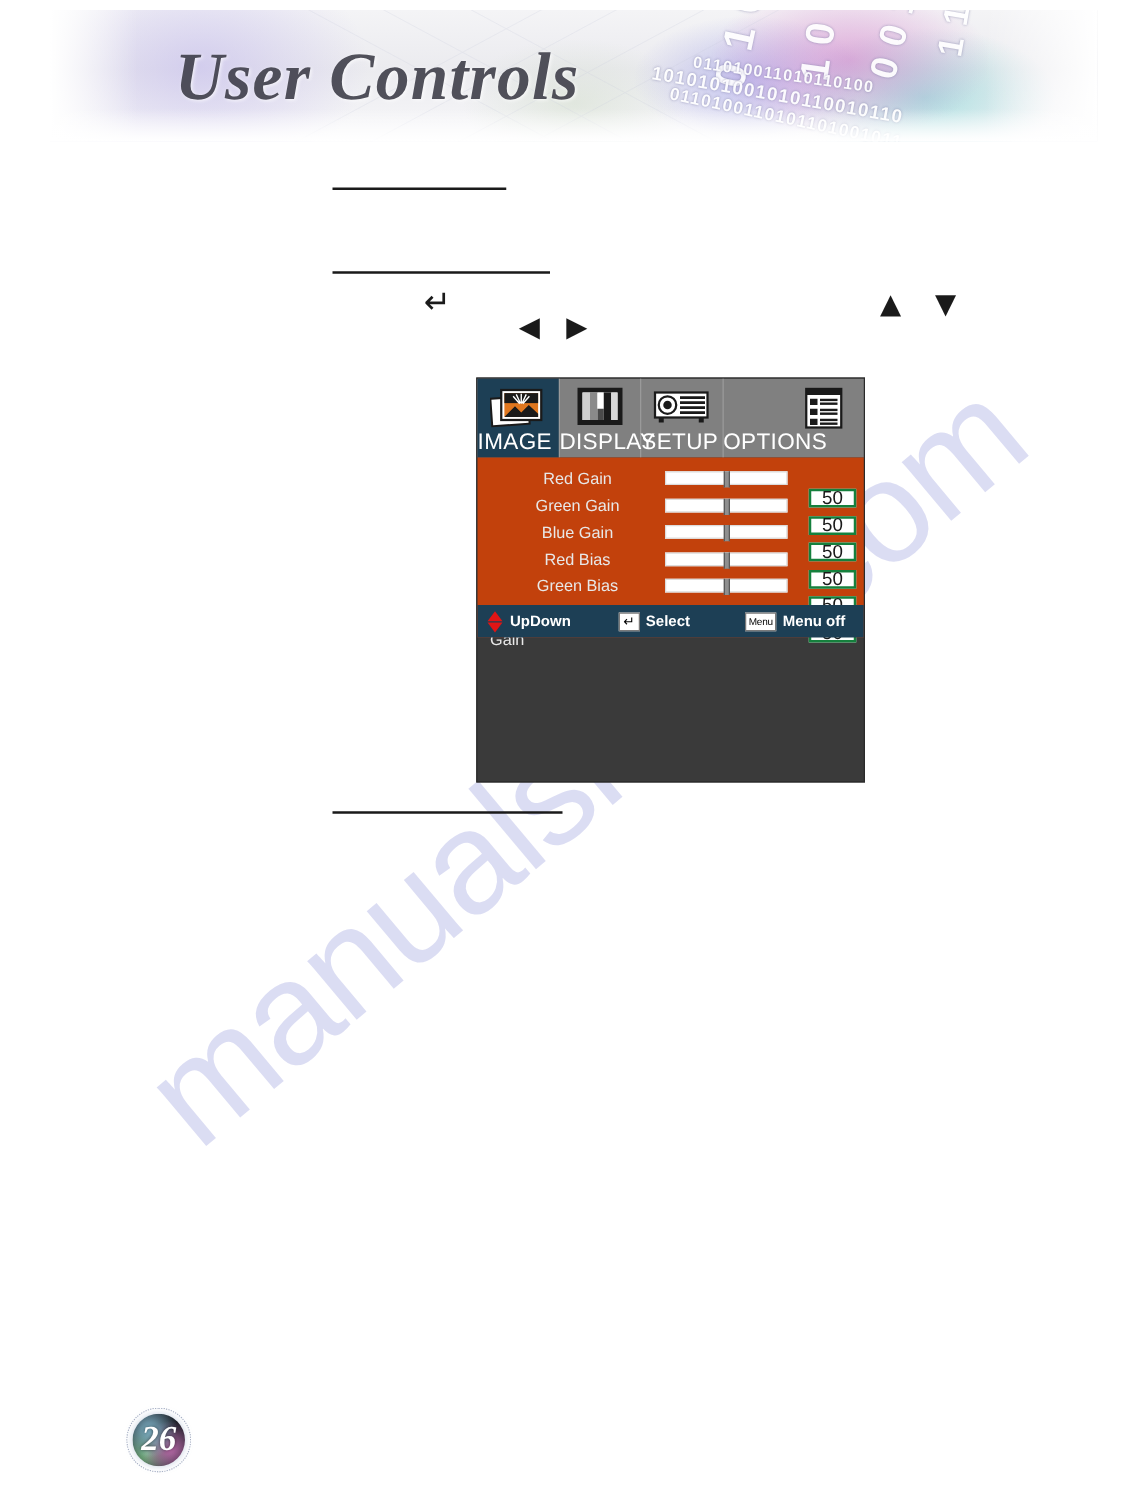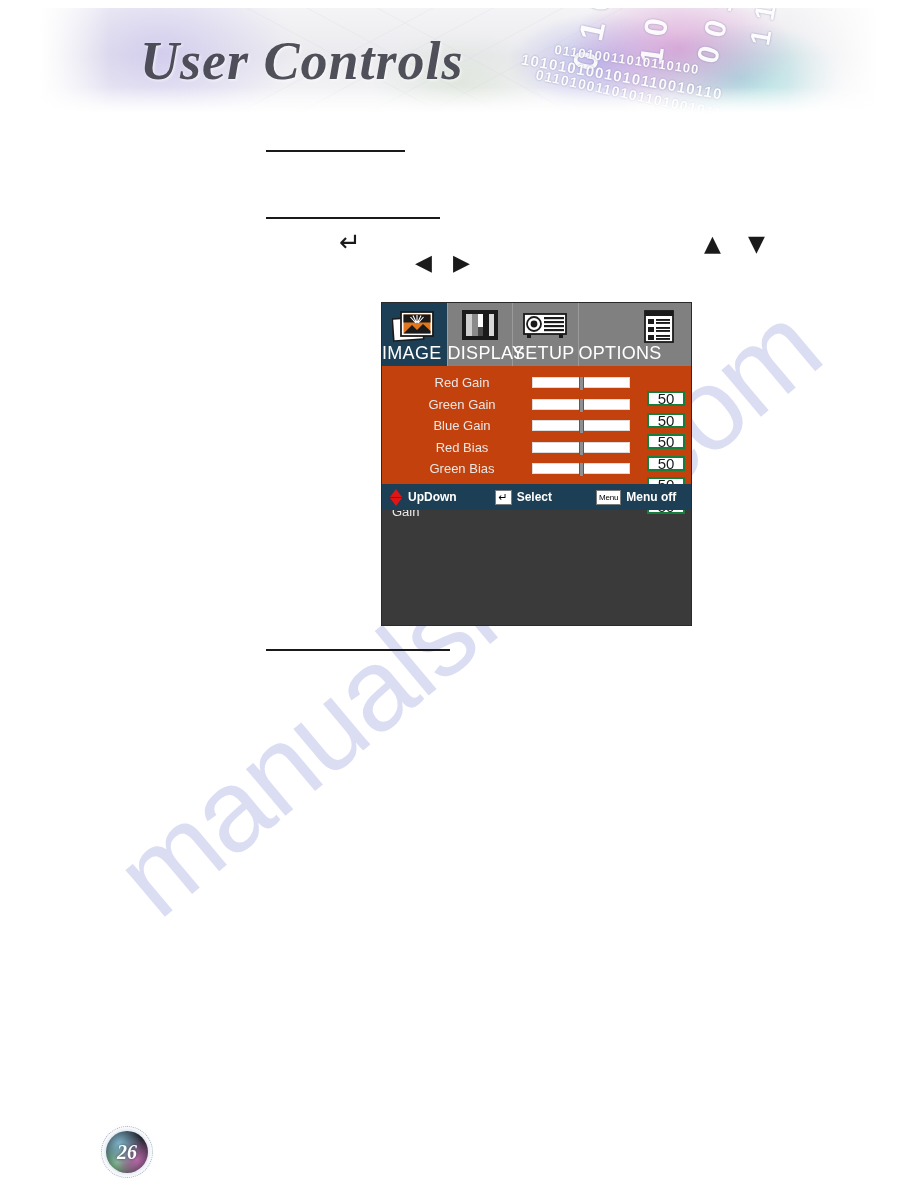--- a/index.html
+++ b/index.html
@@ -312,21 +312,21 @@
     position: absolute;
     left: 0; top: 0;
     width: 52px; height: 52px;
     display: flex;
     align-items: center;
     justify-content: center;
     color: #ffffff;
     font-family: "Liberation Serif", serif;
     font-weight: bold;
     font-style: italic;
-    font-size: 20px;
+    font-size: 28px;
     text-shadow: 0 0 3px rgba(0,0,0,0.6);
   }
 </style>
 </head>
 <body>
 
 <div id="page">
 
   <div class="banner">
     <svg class="banner-mesh" width="838" height="105" viewBox="0 0 838 105">

